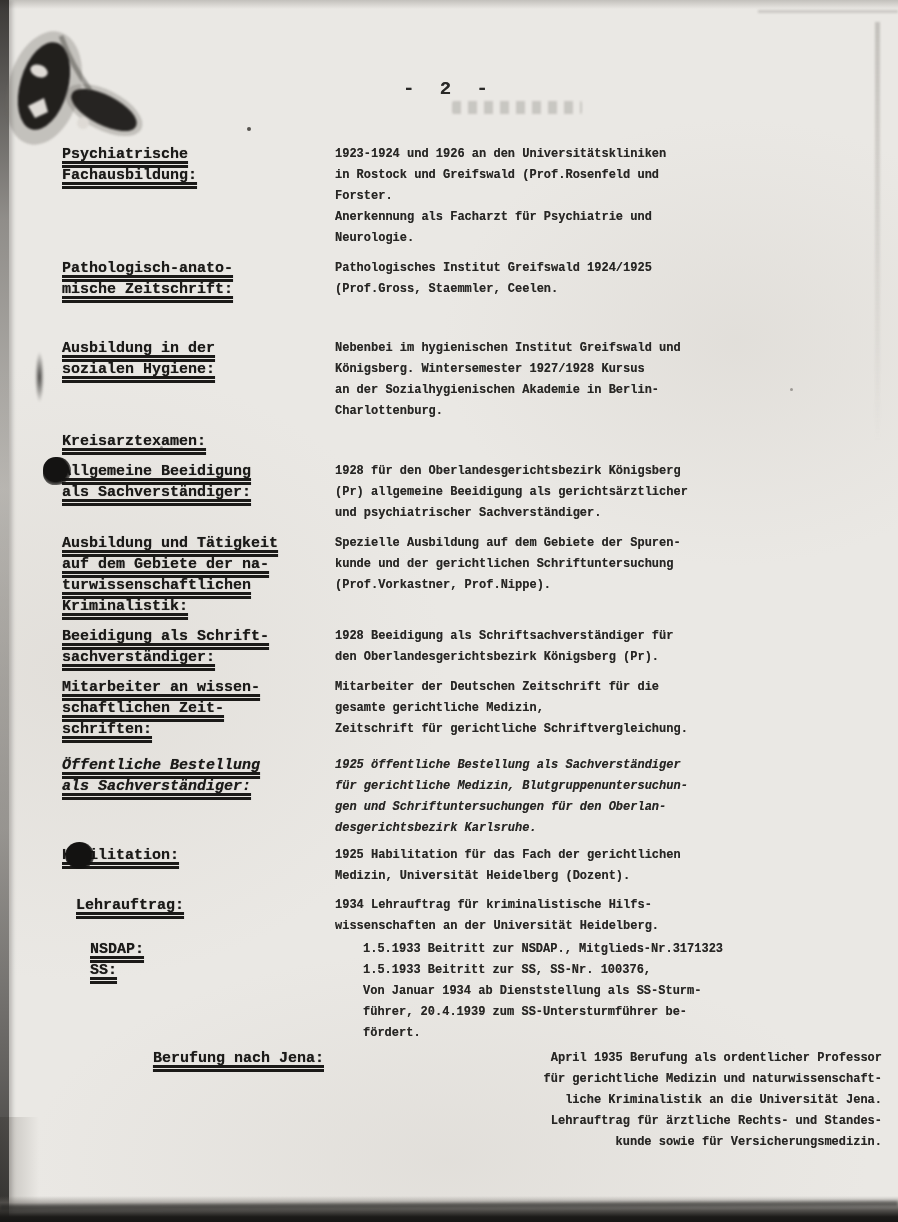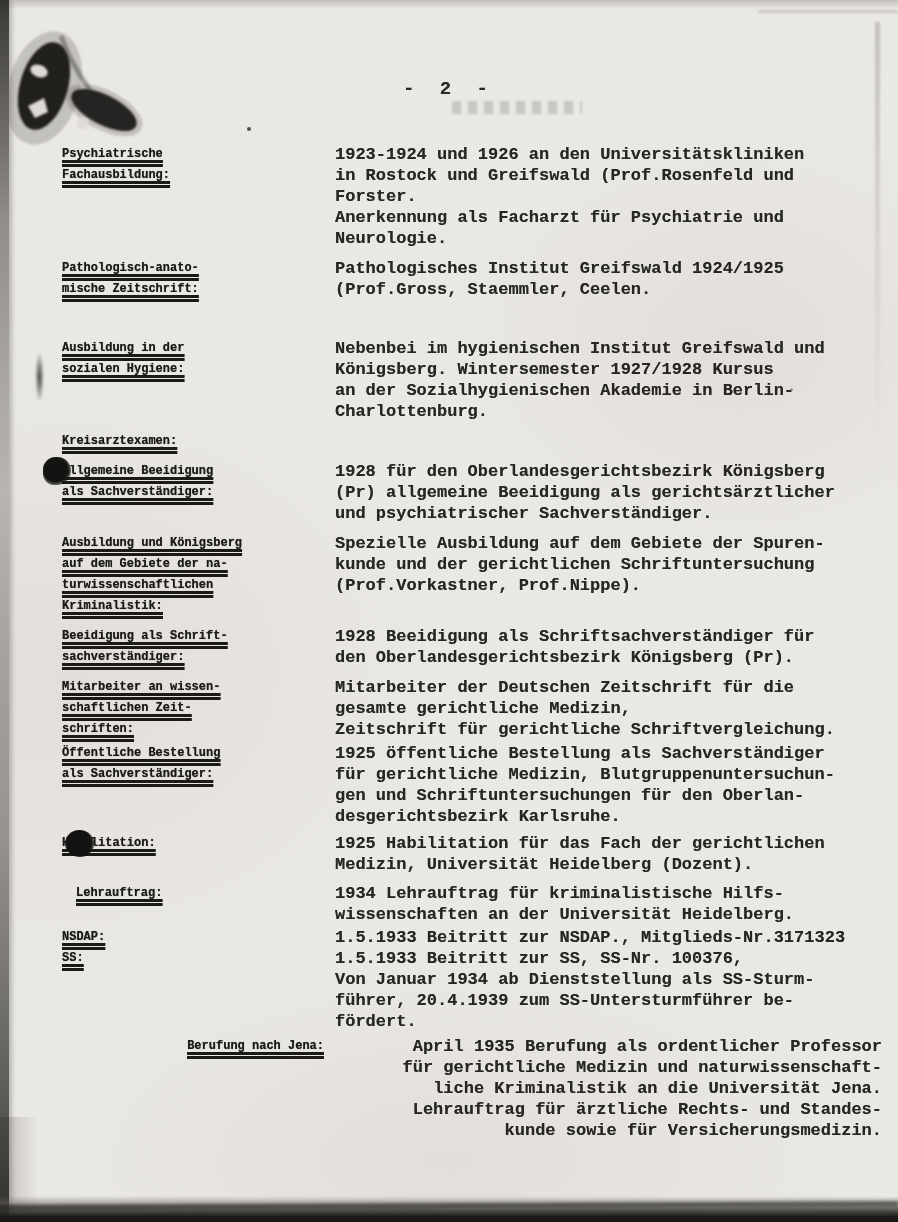--- a/index.html
+++ b/index.html
@@ -74,39 +74,39 @@
     font-size:19px;font-weight:bold;color:#2a2927;letter-spacing:7px;
     text-shadow:0 0 .6px rgba(0,0,0,.5);
   }
   .entries{
     position:relative;z-index:2;
     margin-top:44px;padding:0 16px 0 62px;
   }
   .entry{display:grid;grid-template-columns:262px 1fr;column-gap:11px;margin-top:9px;}
   .entry:nth-of-type(1){margin-top:0;}
   .entry:nth-of-type(3){margin-top:38px;}
-  .entry:nth-of-type(9){margin-top:3px;}
+  .entry:nth-of-type(9){margin-top:15px;font-style:italic;}
   .entry:nth-of-type(10){margin-top:6px;}
   .entry:nth-of-type(11){margin-top:8px;}
-  .entry:nth-of-type(12){margin-top:2px;}
+  .entry:nth-of-type(12){margin-top:2px;margin-left:28px;}
   .entry:nth-of-type(13){margin-top:4px;text-align:right;}
   .cell{position:relative;}
   .label{
     white-space:pre-line;
-    font-size:12px;line-height:21px;font-weight:bold;color:#1b1a18;
+    font-size:15px;line-height:21px;font-weight:bold;color:#1b1a18;
     text-decoration-line:underline;
     text-decoration-style:double;
     text-decoration-thickness:3px;
     text-underline-offset:3px;
     text-shadow:0 0 .7px rgba(0,0,0,.65);
   }
   .entry:nth-of-type(11) .label{padding-left:14px;}
   .text{
     white-space:pre-line;
-    font-size:17px;line-height:21px;font-weight:bold;color:#272624;
+    font-size:12px;line-height:21px;font-weight:bold;color:#272624;
     text-shadow:0 0 .5px rgba(20,19,18,.5);
   }
   .blob-a{
     position:absolute;left:-19px;top:-4px;width:28px;height:28px;z-index:6;
     background:radial-gradient(circle at 45% 45%, #141312 55%, rgba(20,19,18,.25) 85%, transparent 100%);
     border-radius:48% 52% 56% 44%;
   }
   .blob-round{
     position:absolute;left:3px;top:100%;margin-top:3px;width:29px;height:27px;z-index:6;
     background:radial-gradient(circle at 48% 48%, #131211 60%, rgba(19,18,17,.3) 88%, transparent 100%);
@@ -190,21 +190,21 @@
         <div class="label">Allgemeine Beeidigung
 als Sachverständiger:</div>
       </div>
       <div class="text">1928 für den Oberlandesgerichtsbezirk Königsberg
 (Pr) allgemeine Beeidigung als gerichtsärztlicher
 und psychiatrischer Sachverständiger.</div>
     </div>
 
     <div class="entry">
       <div class="cell">
-        <div class="label">Ausbildung und Königsberg
+        <div class="label">Ausbildung und Tätigkeit
 auf dem Gebiete der na-
 turwissenschaftlichen
 Kriminalistik:</div>
       </div>
       <div class="text">Spezielle Ausbildung auf dem Gebiete der Spuren-
 kunde und der gerichtlichen Schriftuntersuchung
 (Prof.Vorkastner, Prof.Nippe).</div>
     </div>
 
     <div class="entry">

